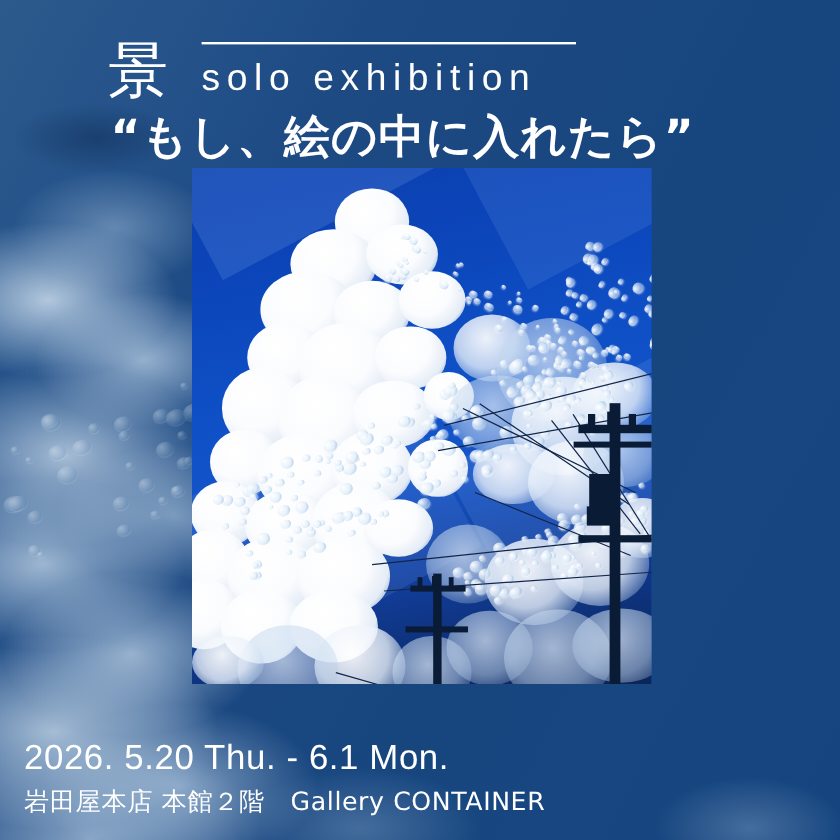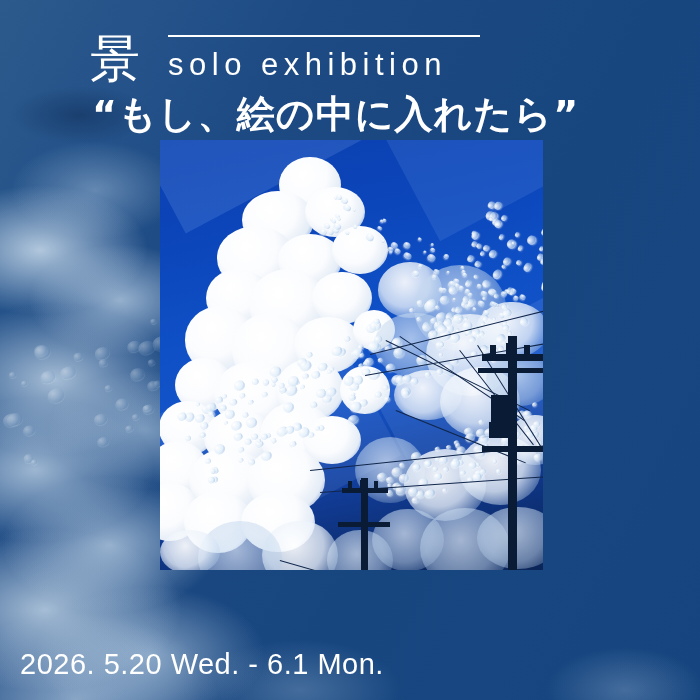--- a/index.html
+++ b/index.html
@@ -722,16 +722,17 @@
   </div>
 
   <div class="header">
     <div class="rule"></div>
     <div class="kanji">景</div>
     <div class="solo">solo exhibition</div>
     <div class="subtitle">“もし、絵の中に入れたら”</div>
   </div>
 
   <div class="footer">
-    <div class="dates">2026. 5.20 Wed. - 6.1 Mon.</div>
+    <div class="dates">2026. 5.20 Thu. - 6.1 Mon.</div>
+    <div class="venue">岩田屋本店 本館２階　Gallery CONTAINER</div>
   </div>
 
 </div>
 
 </body></html>

